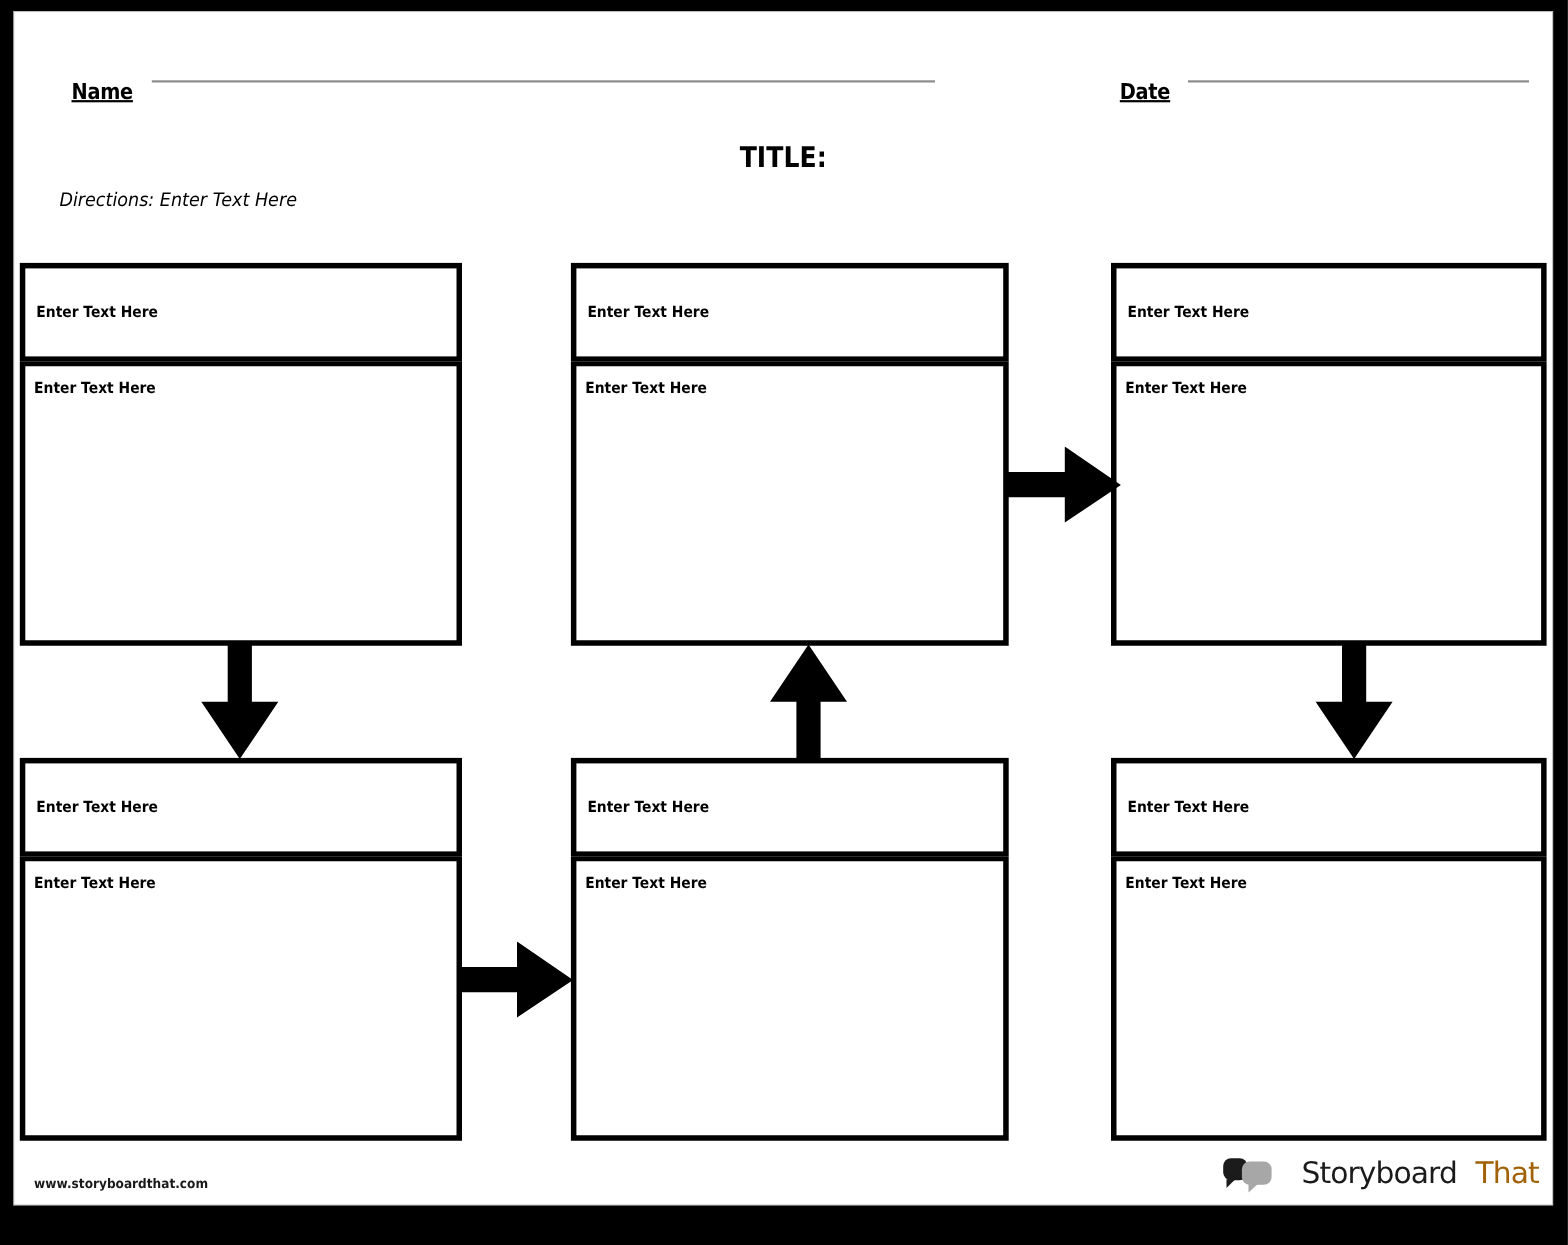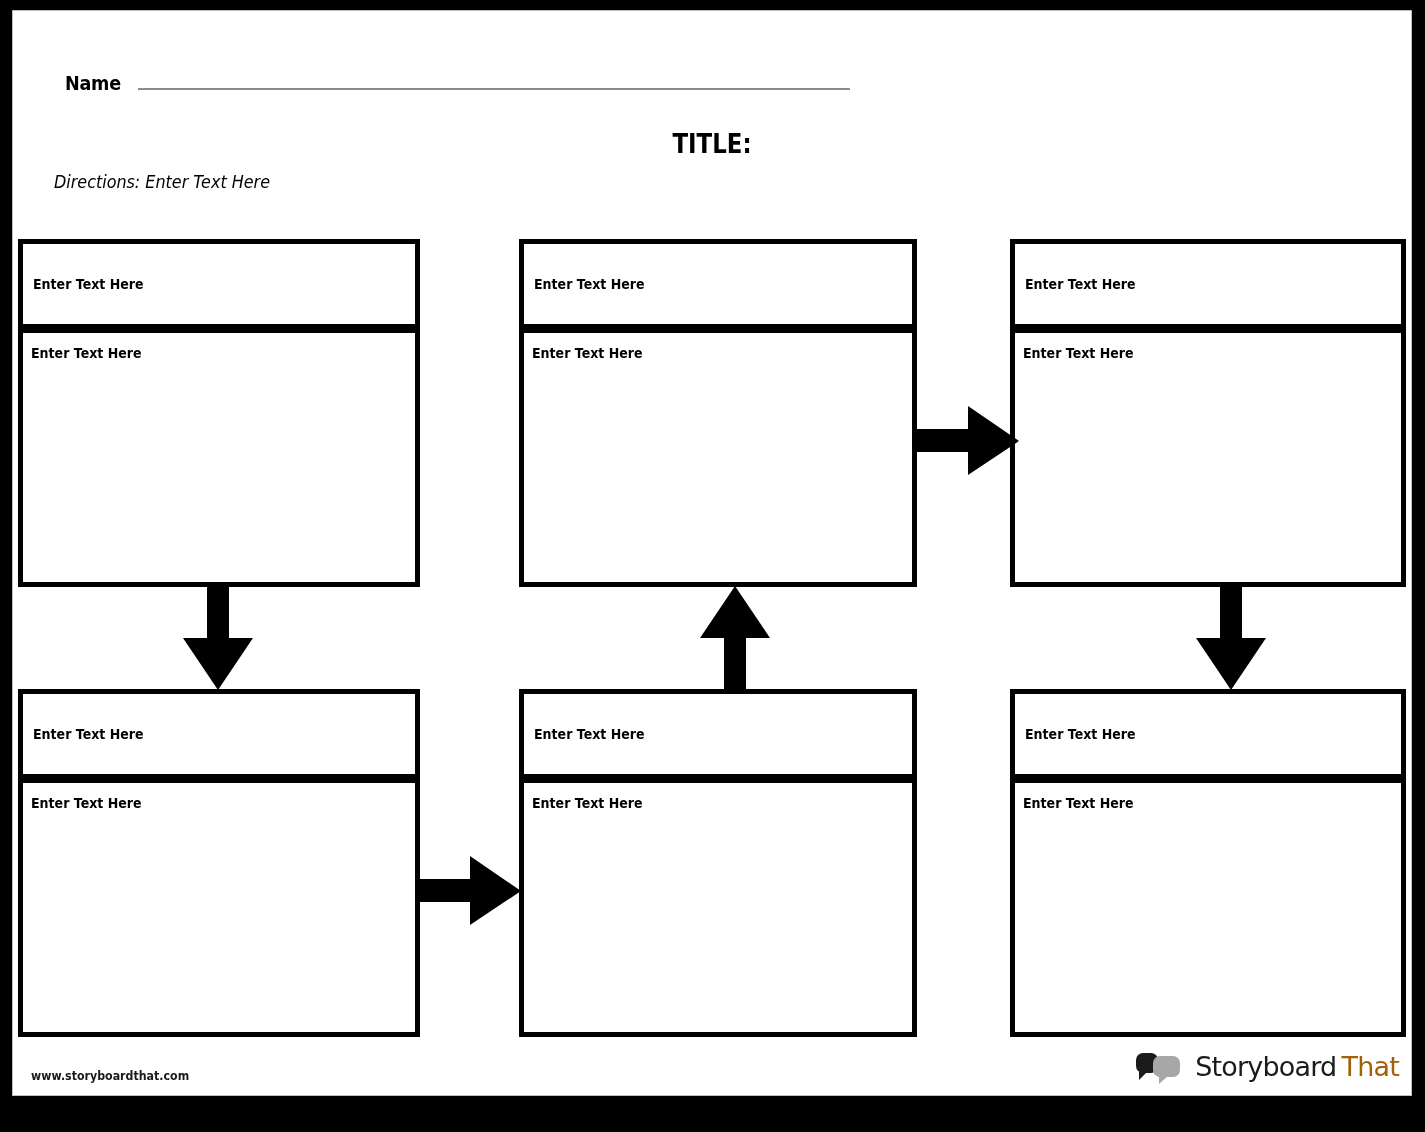--- a/index.html
+++ b/index.html
@@ -30,21 +30,22 @@
     width: 1398px;
     height: 1084px;
     background: #ffffff;
     box-shadow: 0 0 0 1px #bdbdbd;
   }
 
   
   .field-row {
     position: absolute;
     display: flex;
-    align-items: flex-end;
+    align-items: flex-start;
+    text-decoration: underline;
   }
   .field-label {
     font-family: "DejaVu Sans", sans-serif;
     font-weight: bold;
     font-size: 20px;
     color: #000000;
     letter-spacing: -0.3px;
     line-height: 1;
     white-space: nowrap;
     transform: scaleX(0.88);
@@ -163,21 +164,21 @@
     color: #1a1a1a;
     transform: scaleX(0.92);
     transform-origin: left top;
   }
   #brand-logo {
     position: absolute;
     right: 12px;
     top: 1040px;
     display: flex;
     align-items: center;
-    gap: 13px;
+    gap: 25px;
   }
   #brand-bubbles {
     position: relative;
     width: 46px;
     height: 30px;
     flex: none;
   }
   .bubble {
     position: absolute;
     border-radius: 7px;
@@ -219,20 +220,24 @@
 <body>
 
 <div id="worksheet-frame">
   <div id="page-sheet">
 
     <div class="field-row" id="name-field">
       <span class="field-label">Name</span>
       <span class="field-rule"></span>
     </div>
 
+    <div class="field-row" id="date-field">
+      <span class="field-label">Date</span>
+      <span class="field-rule"></span>
+    </div>
 
     <div id="worksheet-title">TITLE:</div>
 
     <div id="directions-line">Directions: Enter Text Here</div>
 
     <div id="cycle-grid">
 
       <div class="cycle-cell" style="left:5px; top:216px; width:402px; height:348px;">
         <div class="cell-header">
           <span class="cell-text">Enter Text Here</span>

